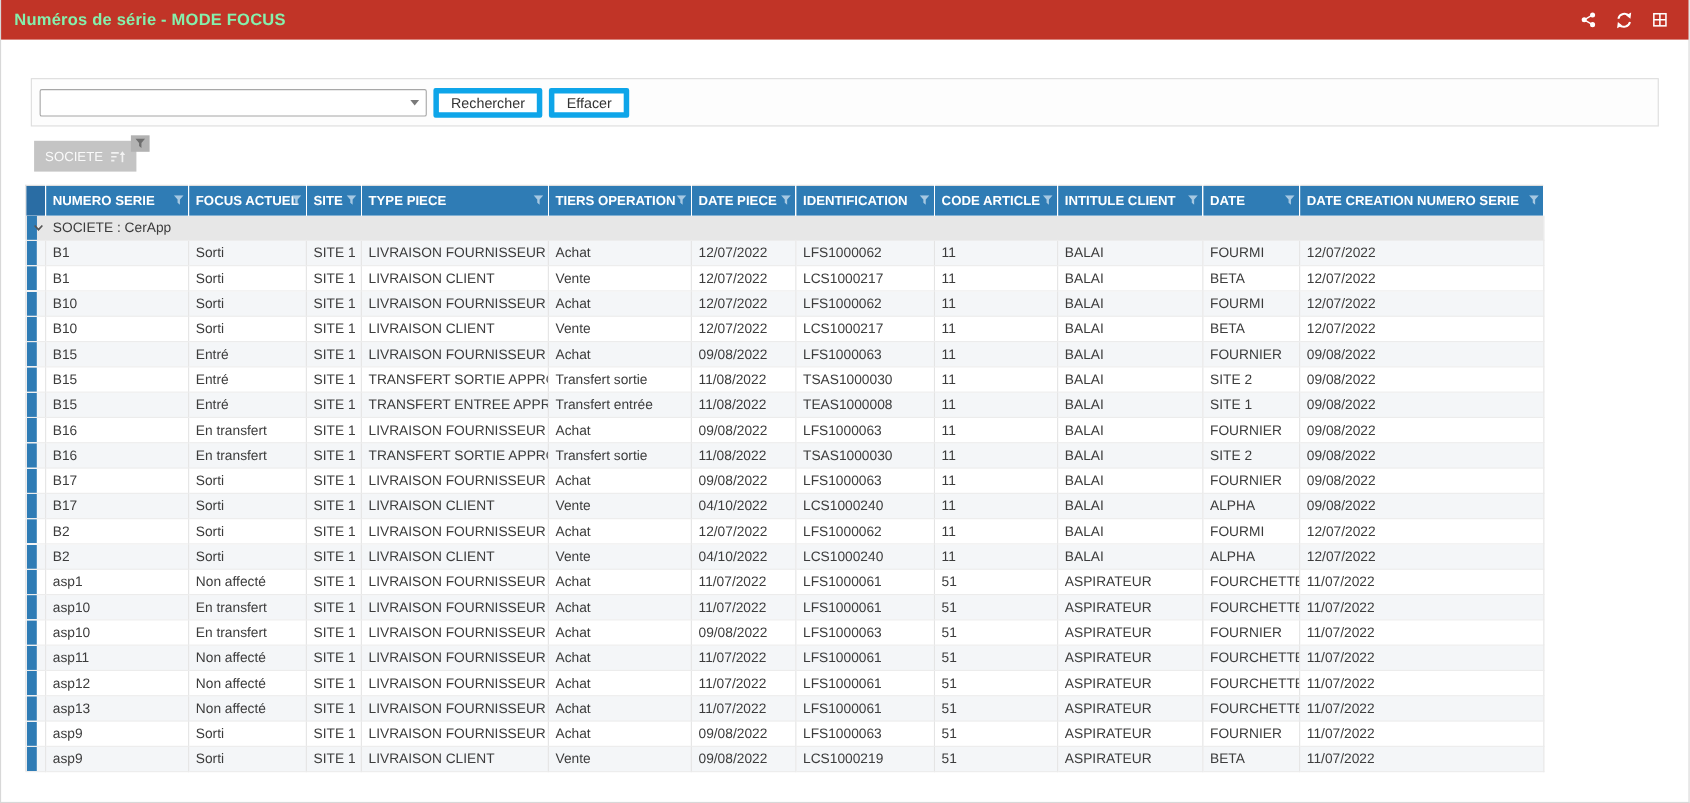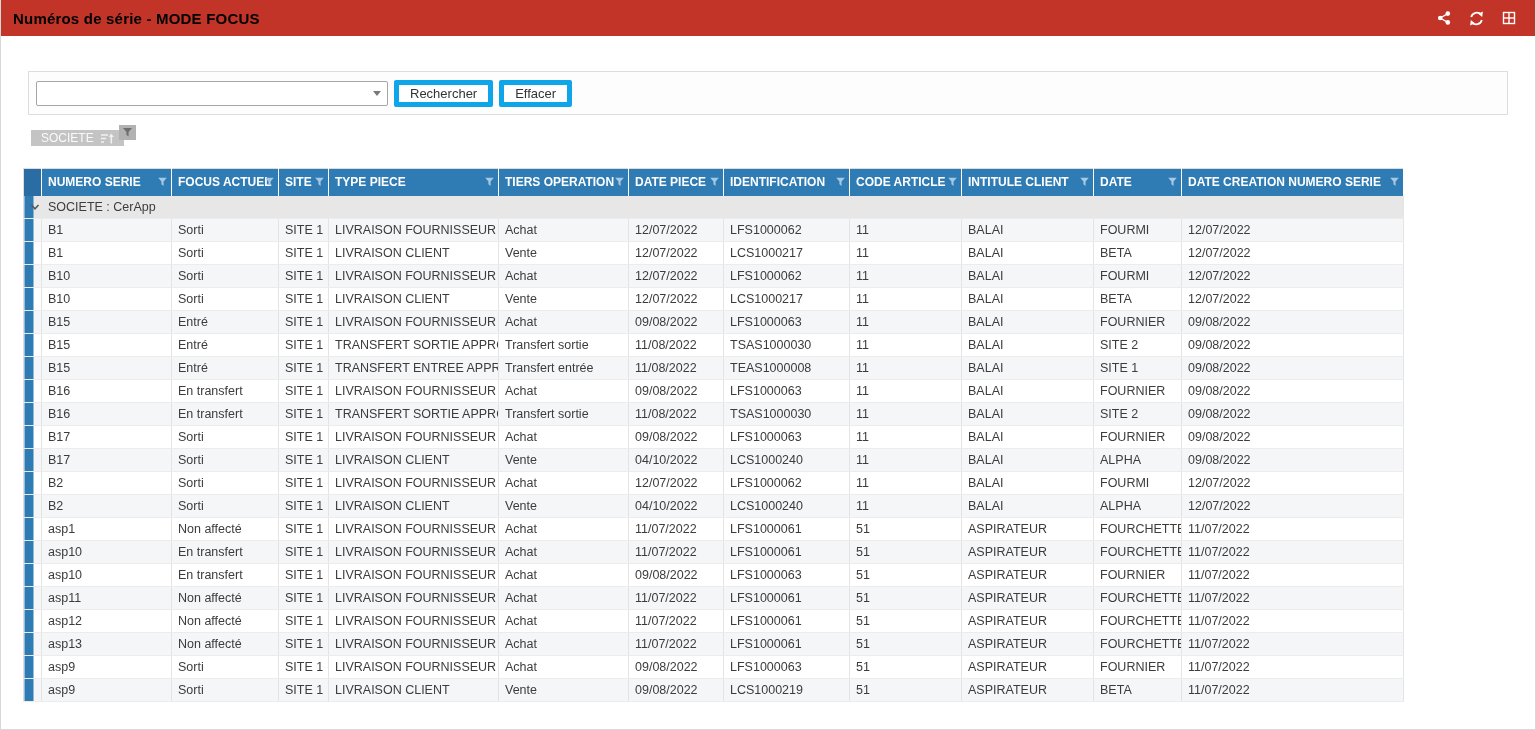--- a/index.html
+++ b/index.html
@@ -18,21 +18,21 @@
     background: #fff;
   }
   
   .titlebar {
     height: 36px;
     background: var(--header-bg, #c13427);
     display: flex; align-items: center;
     padding: 0 12px;
   }
   .titlebar h1 {
-    color: #000000; font-size: 15px; font-weight: bold;
+    color: #86efac; font-size: 15px; font-weight: bold;
     letter-spacing: 0.2px;
   }
   .titlebar-icons {
     margin-left: auto; display: flex; align-items: center; gap: 16px;
     padding-right: 6px;
   }
   .tb-icon { display: inline-flex; cursor: pointer; }
   .tb-icon svg { display: block; }
   
   .search-panel {
@@ -69,21 +69,21 @@
     height: 27px; padding: 0 11px;
     border: 5px solid #0ea5e9; border-radius: 2px;
     background: #ffffff; color: #333;
     font: 13px "Liberation Sans", sans-serif;
     cursor: pointer;
   }
   
   .chip-row { margin: 13px 0 0 30px; height: 28px; }
   .group-chip {
     display: inline-flex; align-items: center; gap: 7px;
-    height: 16px; padding: 0 10px;
+    height: 28px; padding: 0 10px;
     background: var(--chip-bg, #c4c4c4);
     color: #fafafa; font-size: 12px;
     position: relative; cursor: pointer;
   }
   .chip-filter {
     position: absolute; top: -5px; right: -12px;
     width: 17px; height: 15px;
     background: #b2b2b2;
     display: flex; align-items: center; justify-content: center;
     cursor: pointer;

